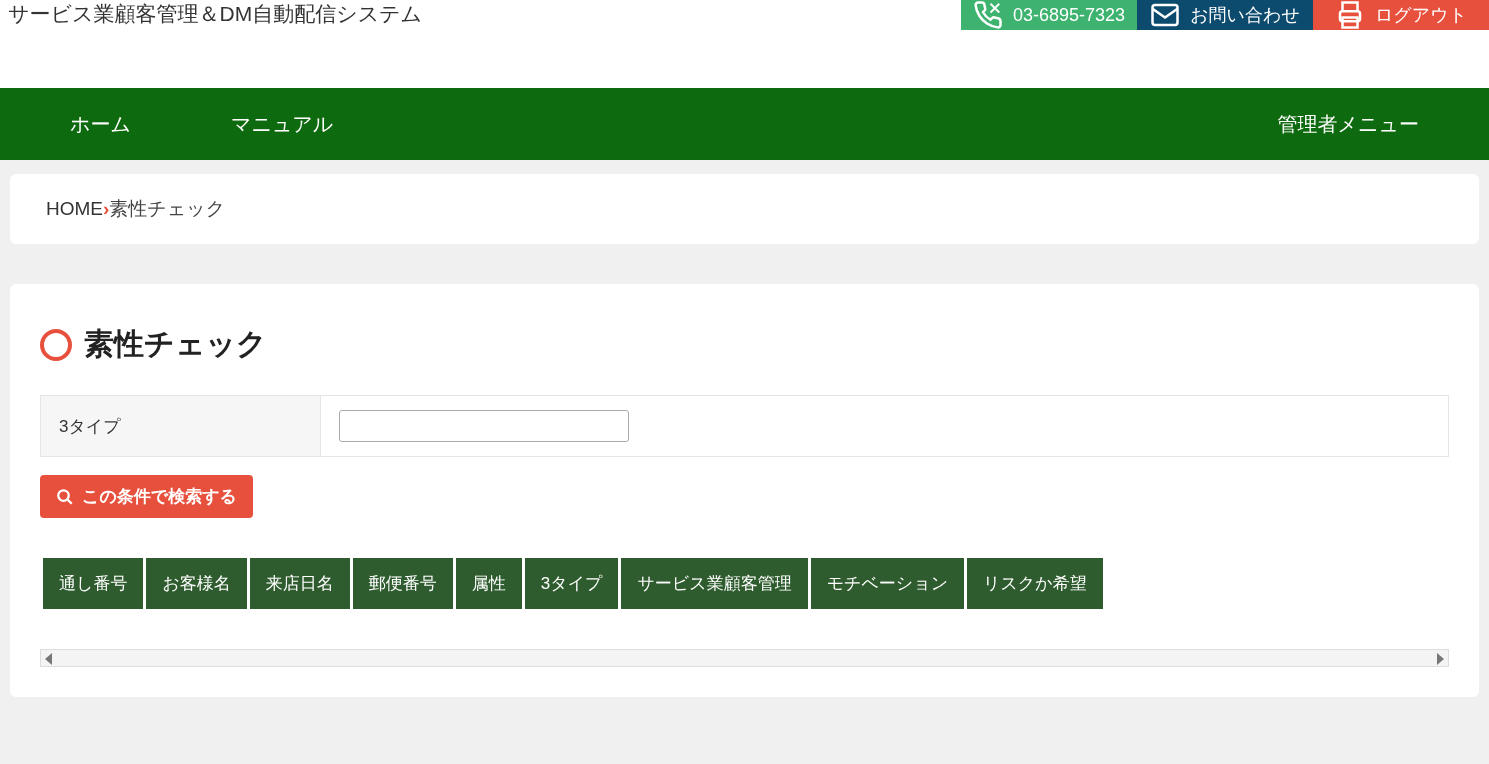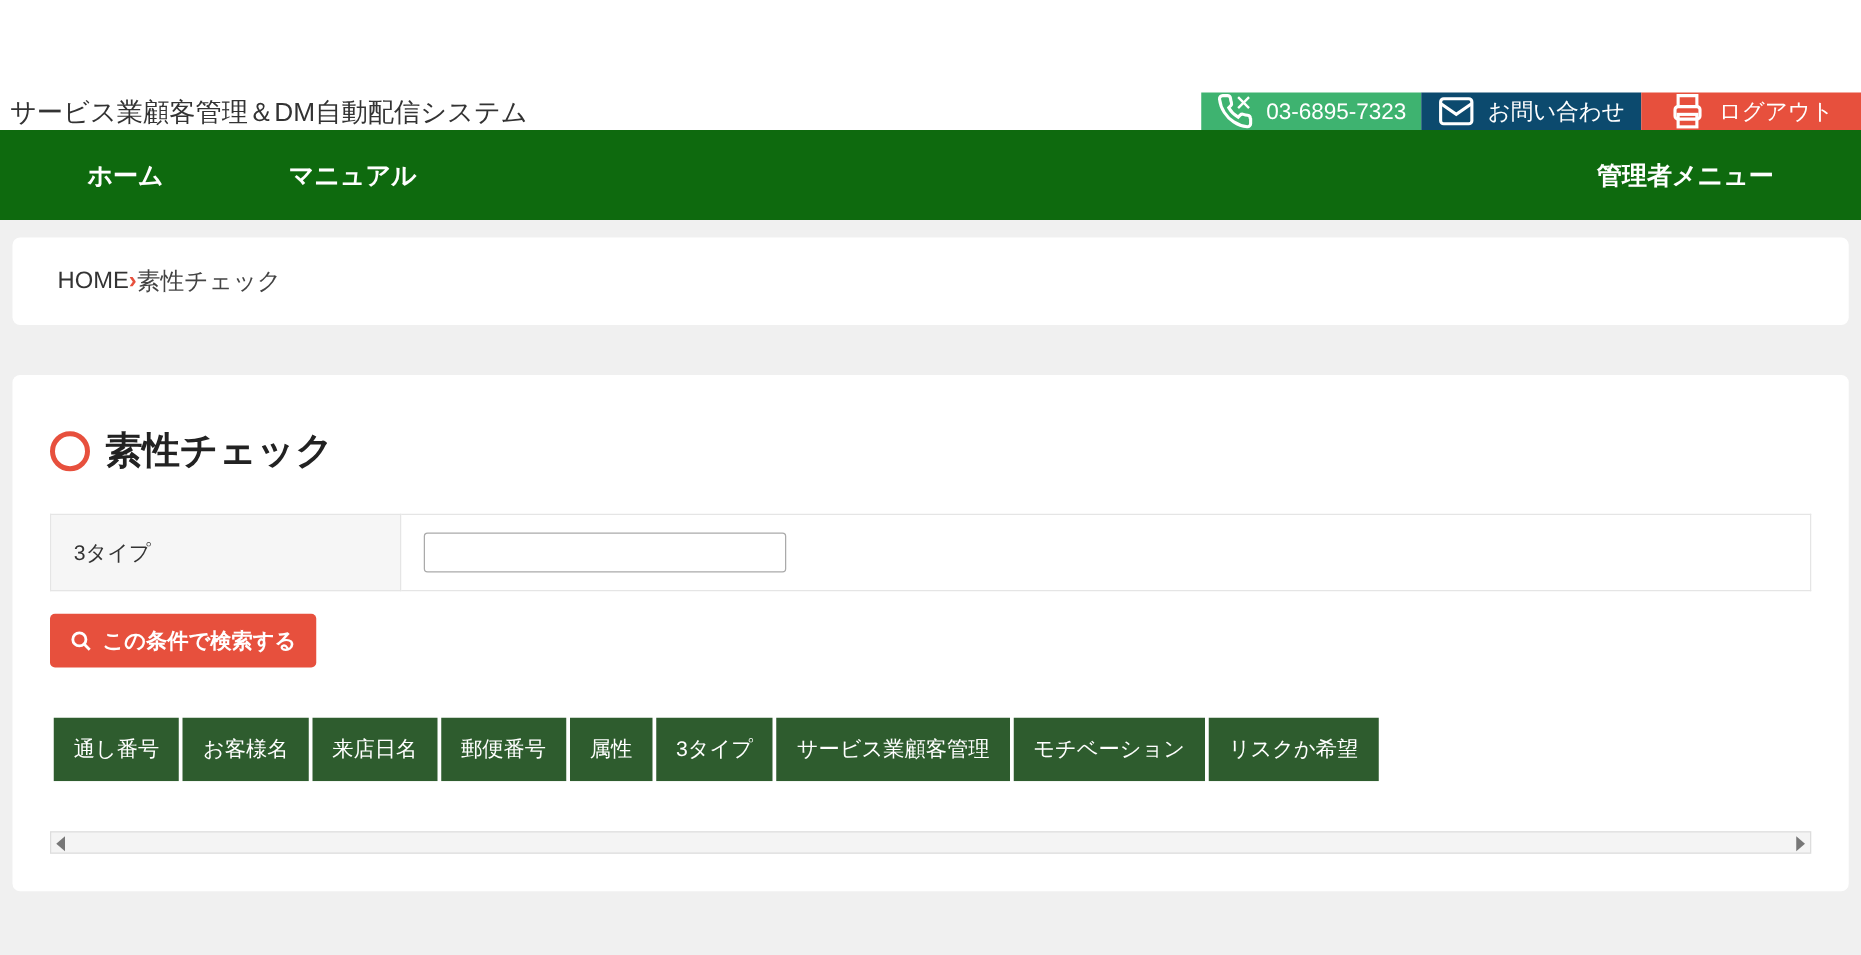--- a/index.html
+++ b/index.html
@@ -1,28 +1,28 @@
 <!DOCTYPE html>
 <html><head>
   <meta charset="utf-8">
   <style>
     * { margin: 0; padding: 0; box-sizing: border-box; font-family: "Hiragino Kaku Gothic ProN", "メイリオ", Meiryo, sans-serif; }
     body { background: #f0f0f0; color: #333; }
 
-    .header { background: #fff; display: flex; align-items: flex-end; height: 104px; }
+    .header { background: #fff; display: flex; align-items: flex-start; height: 88px; }
     .header-title { flex: 1; display: flex; align-items: center; padding-left: 8px; font-size: 21px; color: #333; }
     .header-btn { width: 176px; display: flex; flex-direction: row; align-items: center; justify-content: center; color: #fff; cursor: pointer; gap: 10px; }
     .header-btn.phone { background: #3eb370; }
     .header-btn.contact { background: #0c4a6e; }
     .header-btn.logout { background: #e7503d; }
     .header-btn svg { width: 30px; height: 30px; stroke: #fff; fill: none; stroke-width: 2; }
     .header-btn span { font-size: 18px; }
 
     .nav { background: #0e6a0e; display: flex; align-items: center; height: 72px; padding: 0 20px; }
-    .nav-item { color: #fff; font-size: 20px; font-weight: bold; cursor: pointer; padding: 0 50px; }
+    .nav-item { color: #fff; font-size: 20px; font-weight: normal; cursor: pointer; padding: 0 50px; }
     .nav-spacer { flex: 1; }
 
     .breadcrumb-wrap { padding: 14px 10px 0 10px; }
     .breadcrumb { background: #fff; border-radius: 6px; padding: 22px 36px; font-size: 19px; display: flex; align-items: center; color: #444; }
     .breadcrumb .sep { color: #e7503d; font-weight: bold; }
     .breadcrumb a { color: #333; cursor: pointer; }
 
     .card-wrap { padding: 40px 10px 10px 10px; }
     .card { background: #fff; border-radius: 6px; padding: 40px 30px 30px 30px; }
 

